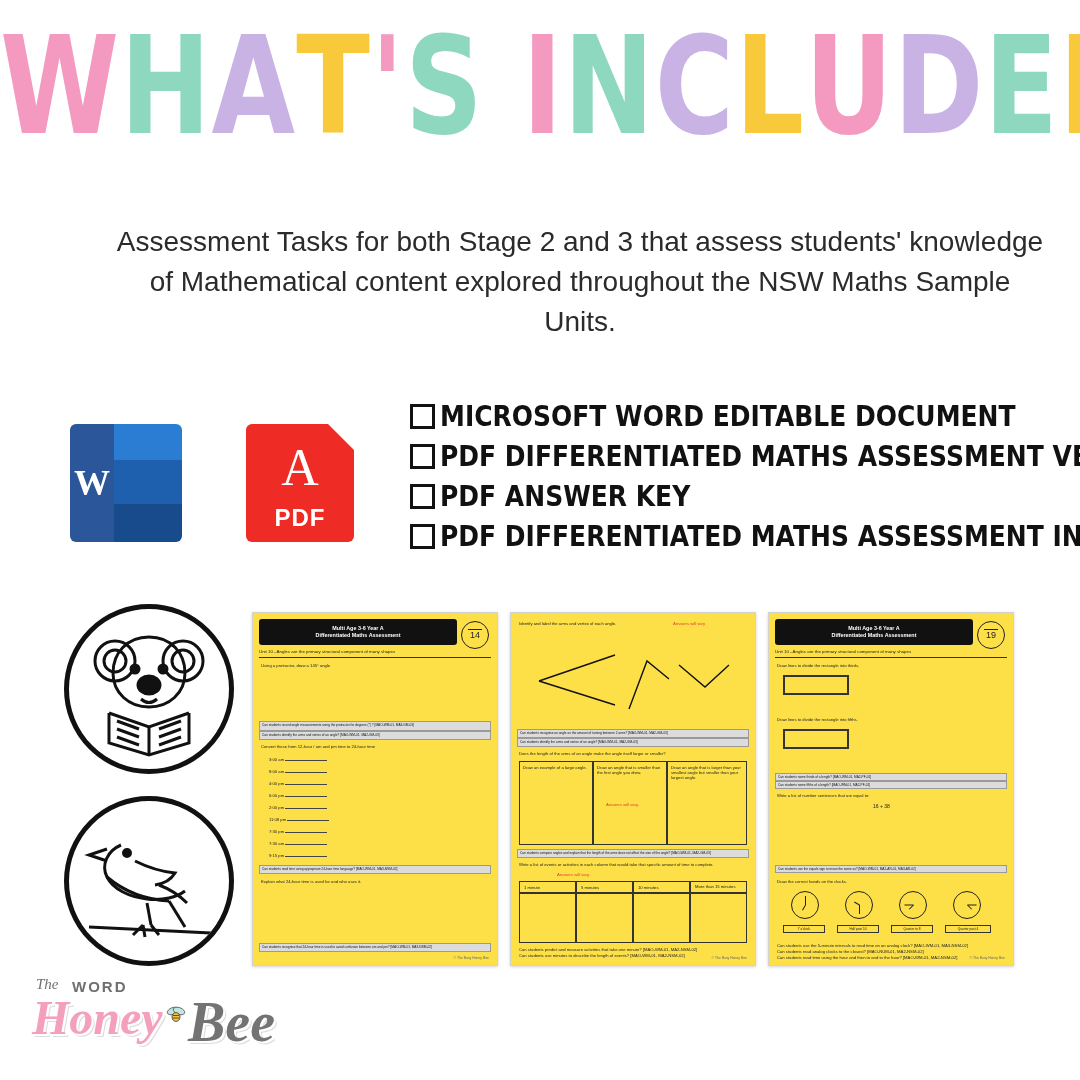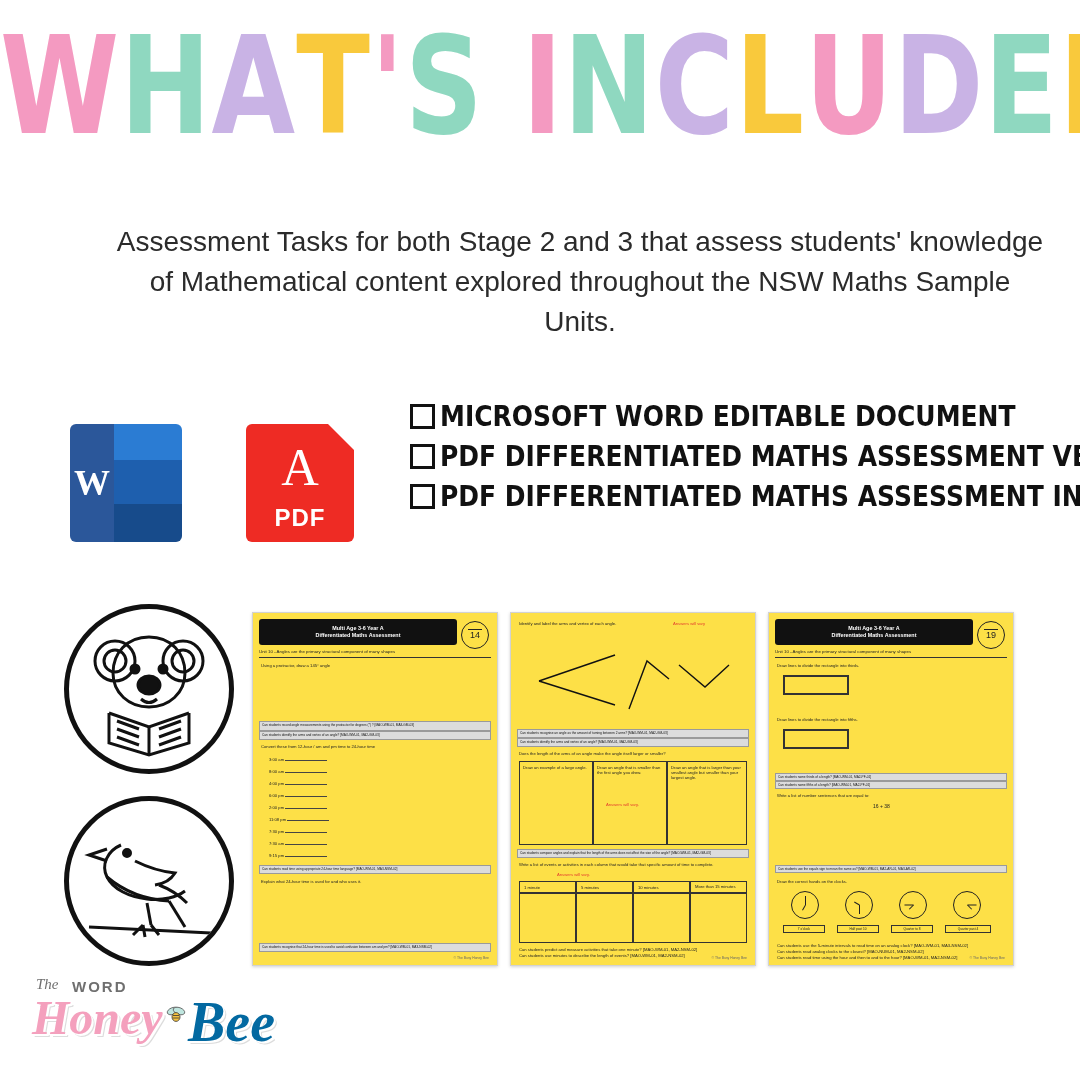--- a/index.html
+++ b/index.html
@@ -225,21 +225,21 @@
     position:absolute;left:4px;top:14px;
     font-family:"Liberation Serif", serif;
     font-style:italic;font-weight:bold;
     font-size:48px;color:#f4a0bd;
     text-shadow:2px 2px 0 #fff, 3px 3px 0 #dcdcdc;
   }
   .brand .bee{
     position:absolute;left:160px;top:14px;
     font-family:"Liberation Serif", serif;
     font-style:italic;font-weight:bold;
-    font-size:56px;color:#0369a1;
+    font-size:56px;color:#737373;
     text-shadow:2px 2px 0 #fff, 3px 3px 0 #dcdcdc;
   }
   .brand .beewing{
     position:absolute;left:138px;top:30px;width:20px;height:16px;
   }
 </style>
 </head>
 <body>
 
 <div class="title" id="title-holder"><span style="color: rgb(244, 154, 193);">W</span><span style="color: rgb(143, 216, 192);">H</span><span style="color: rgb(201, 179, 229);">A</span><span style="color: rgb(249, 201, 60);">T</span><span style="color: rgb(244, 154, 193);">'</span><span style="color: rgb(143, 216, 192);">S</span><span style="color: rgb(255, 255, 255);">&nbsp;</span><span style="color: rgb(244, 154, 193);">I</span><span style="color: rgb(143, 216, 192);">N</span><span style="color: rgb(201, 179, 229);">C</span><span style="color: rgb(249, 201, 60);">L</span><span style="color: rgb(244, 154, 193);">U</span><span style="color: rgb(201, 179, 229);">D</span><span style="color: rgb(143, 216, 192);">E</span><span style="color: rgb(249, 201, 60);">D</span></div>
@@ -262,20 +262,24 @@
 </div>
 
 <div class="checklist">
   <div class="check-row">
     <div class="check-box"></div>
     <div class="check-label">MICROSOFT WORD EDITABLE DOCUMENT</div>
   </div>
   <div class="check-row">
     <div class="check-box"></div>
     <div class="check-label">PDF DIFFERENTIATED MATHS ASSESSMENT VERSION</div>
+  </div>
+  <div class="check-row">
+    <div class="check-box"></div>
+    <div class="check-label">PDF ANSWER KEY</div>
   </div>
   <div class="check-row">
     <div class="check-box"></div>
     <div class="check-label">PDF DIFFERENTIATED MATHS ASSESSMENT INSTRUCTIONS</div>
   </div>
 </div>
 
 <div class="animals">
   <div class="circle c-koala">
     <svg viewBox="0 0 160 160" width="160" height="160">

